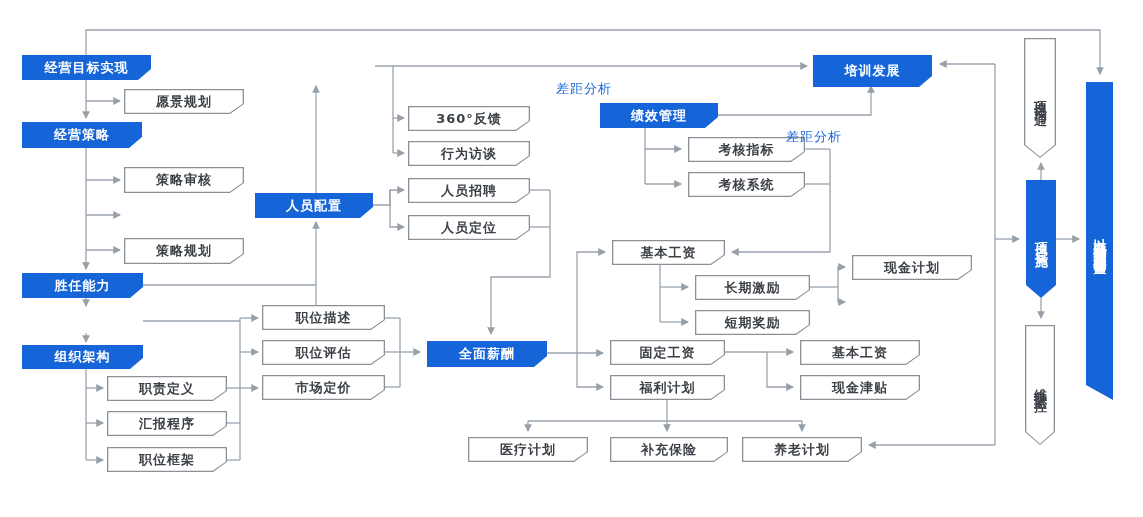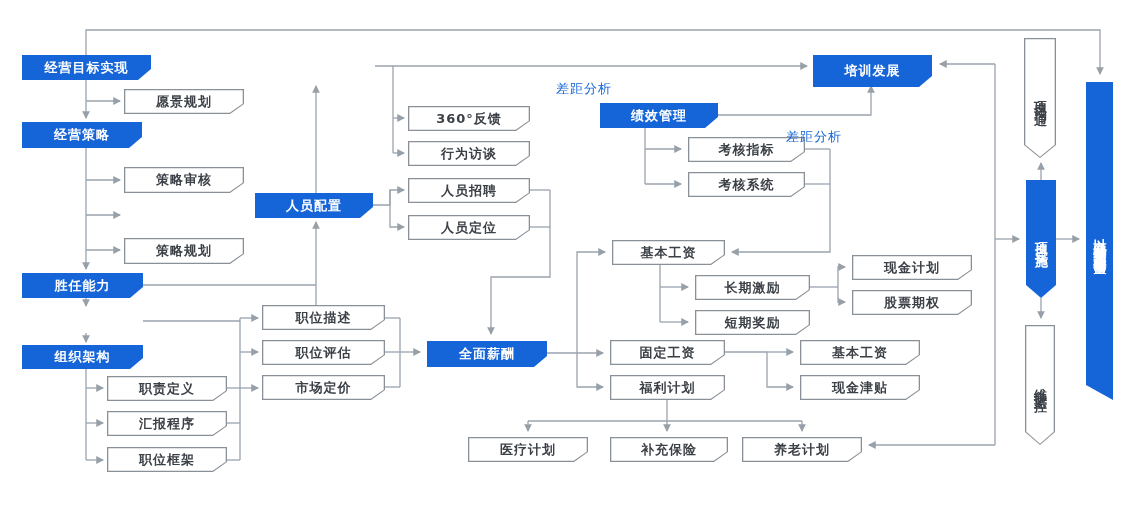--- a/index.html
+++ b/index.html
@@ -264,24 +264,20 @@
     <span class="lbl">长期激励</span>
   </div>
   <div class="node white" style="left:695px;top:310px;width:115px;height:25px">
     <div class="shape"></div>
     <span class="lbl">短期奖励</span>
   </div>
   <div class="node white" style="left:852px;top:255px;width:120px;height:25px">
     <div class="shape"></div>
     <span class="lbl">现金计划</span>
   </div>
-  <div class="node white" style="left:852px;top:290px;width:120px;height:25px">
-    <div class="shape"></div>
-    <span class="lbl">股票期权</span>
-  </div>
   <div class="node white" style="left:610px;top:340px;width:115px;height:25px">
     <div class="shape"></div>
     <span class="lbl">固定工资</span>
   </div>
   <div class="node white" style="left:610px;top:375px;width:115px;height:25px">
     <div class="shape"></div>
     <span class="lbl">福利计划</span>
   </div>
   <div class="node white" style="left:800px;top:340px;width:120px;height:25px">
     <div class="shape"></div>

